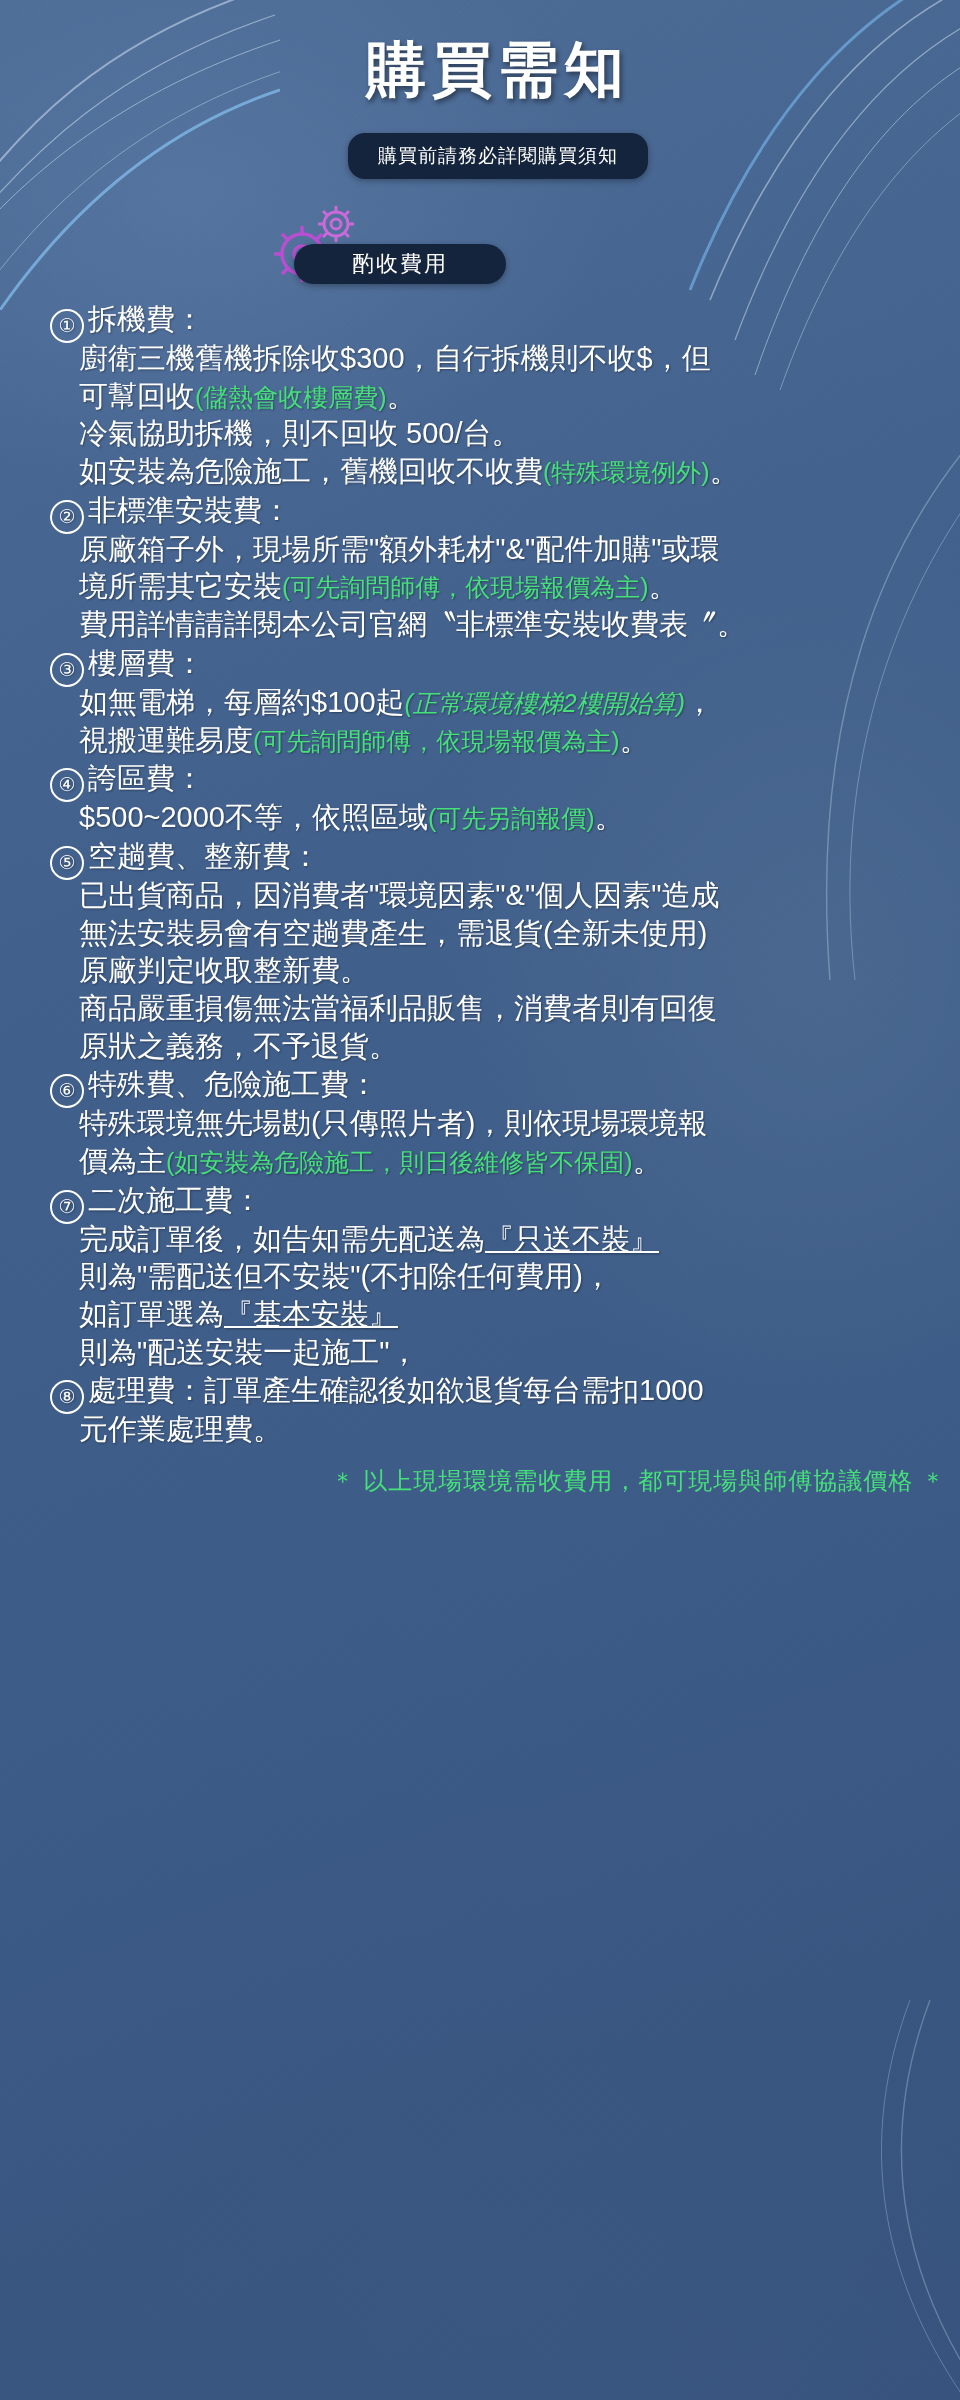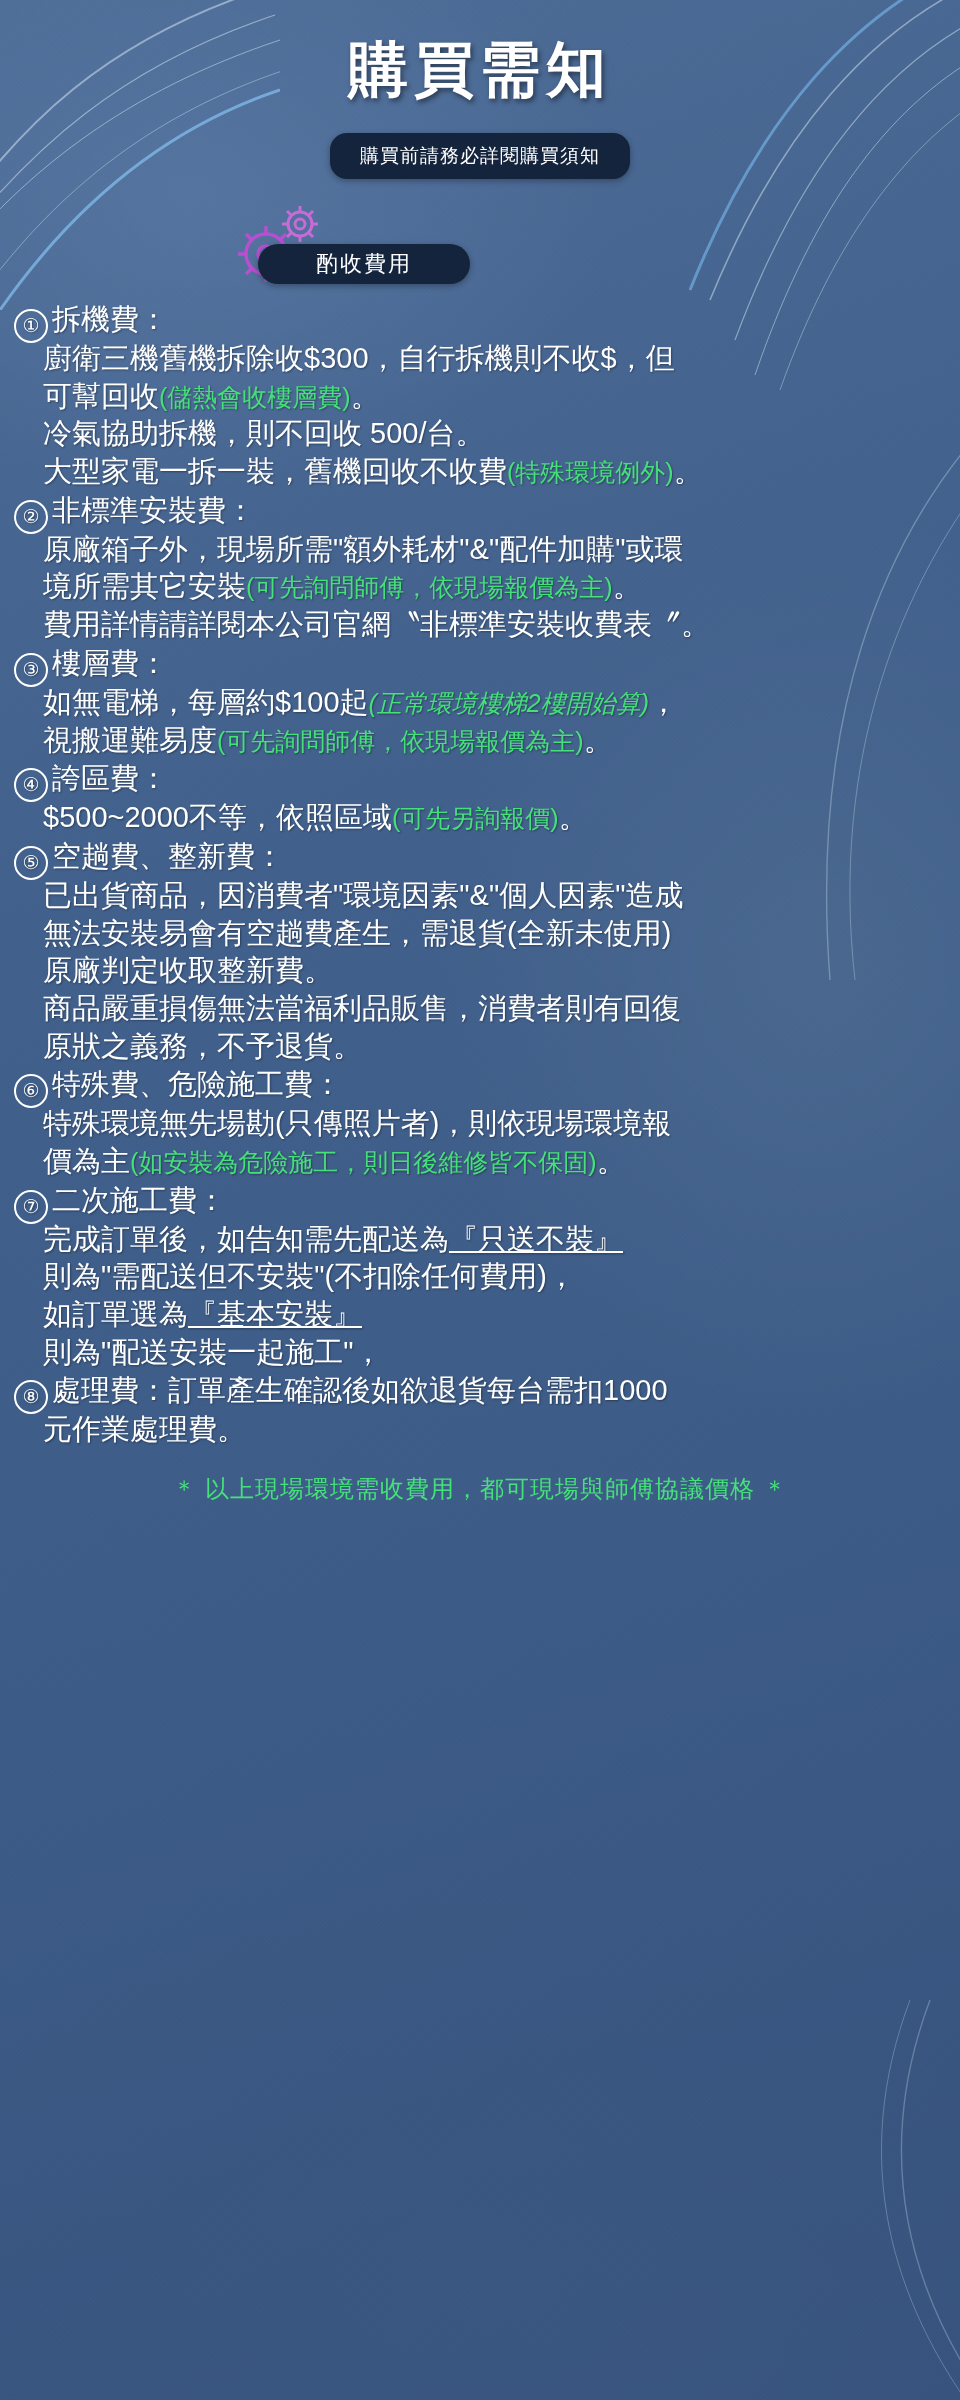--- a/index.html
+++ b/index.html
@@ -34,20 +34,21 @@
       repeating-linear-gradient(-45deg, rgba(0,0,0,0.04) 0px, rgba(0,0,0,0.04) 1px, rgba(0,0,0,0) 1px, rgba(0,0,0,0) 4px);
     pointer-events: none;
   }
   .swoosh {
     position: absolute;
     pointer-events: none;
   }
   .content {
     position: relative;
     z-index: 5;
+    padding-left: 36px;
   }
 
   
   .title {
     text-align: center;
     color: #ffffff;
     font-size: 60px;
     font-weight: bold;
     letter-spacing: 6px;
     padding-top: 30px;
@@ -136,24 +137,24 @@
     color: #46e07a;
     font-size: 25px;
   }
   .ital {
     font-style: italic;
   }
   .underline {
     text-decoration: underline;
   }
   .footer-note {
-    margin-top: 24px;
+    margin-top: 16px;
     font-size: 24px;
     color: #46e07a;
-    text-align: center;
+    text-align: right;
     letter-spacing: 1px;
   }
 </style>
 </head>
 <body>
 
 <div class="page">
 
   <svg class="swoosh" style="left:-40px; top:-20px;" width="320" height="330" viewBox="0 0 320 330">
     <g fill="none" stroke="#cfe0f2" stroke-opacity="0.55">
@@ -237,21 +238,21 @@
 
     <div class="body">
 
       <div class="heading">
         <span class="num">①</span>
         <span>拆機費：</span>
       </div>
       <div class="line"><span>廚衛三機舊機拆除收$300，自行拆機則不收$，但</span></div>
       <div class="line"><span>可幫回收</span><span class="green-sm">(儲熱會收樓層費)</span><span>。</span></div>
       <div class="line"><span>冷氣協助拆機，則不回收 500/台。</span></div>
-      <div class="line"><span>大型家電一拆一裝，舊機回收不收費</span><span class="green-sm">(特殊環境例外)</span><span>。</span></div>
+      <div class="line"><span>如安裝為危險施工，舊機回收不收費</span><span class="green-sm">(特殊環境例外)</span><span>。</span></div>
 
       <div class="heading">
         <span class="num">②</span>
         <span>非標準安裝費：</span>
       </div>
       <div class="line"><span>原廠箱子外，現場所需"額外耗材"&amp;"配件加購"或環</span></div>
       <div class="line"><span>境所需其它安裝</span><span class="green-sm">(可先詢問師傅，依現場報價為主)</span><span>。</span></div>
       <div class="line"><span>費用詳情請詳閱本公司官網〝非標準安裝收費表〞。</span></div>
 
       <div class="heading">

